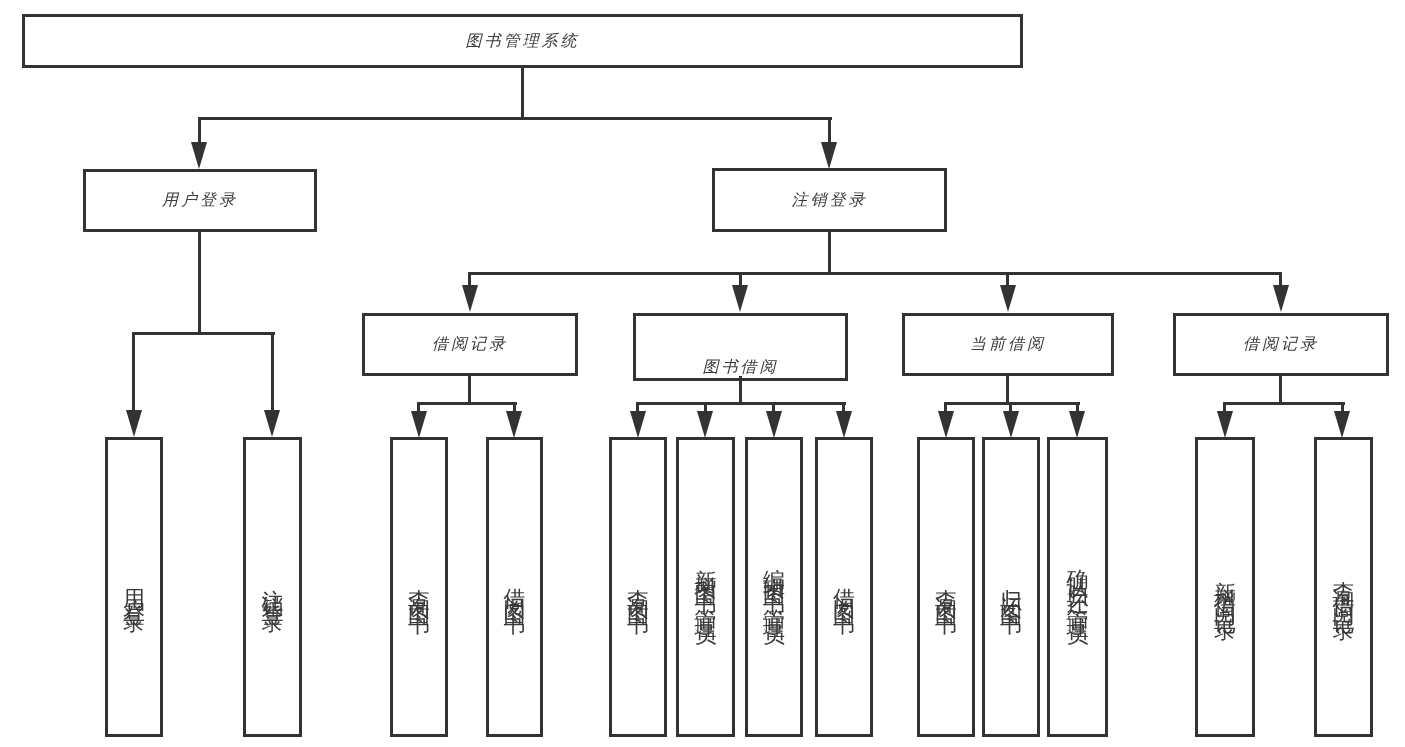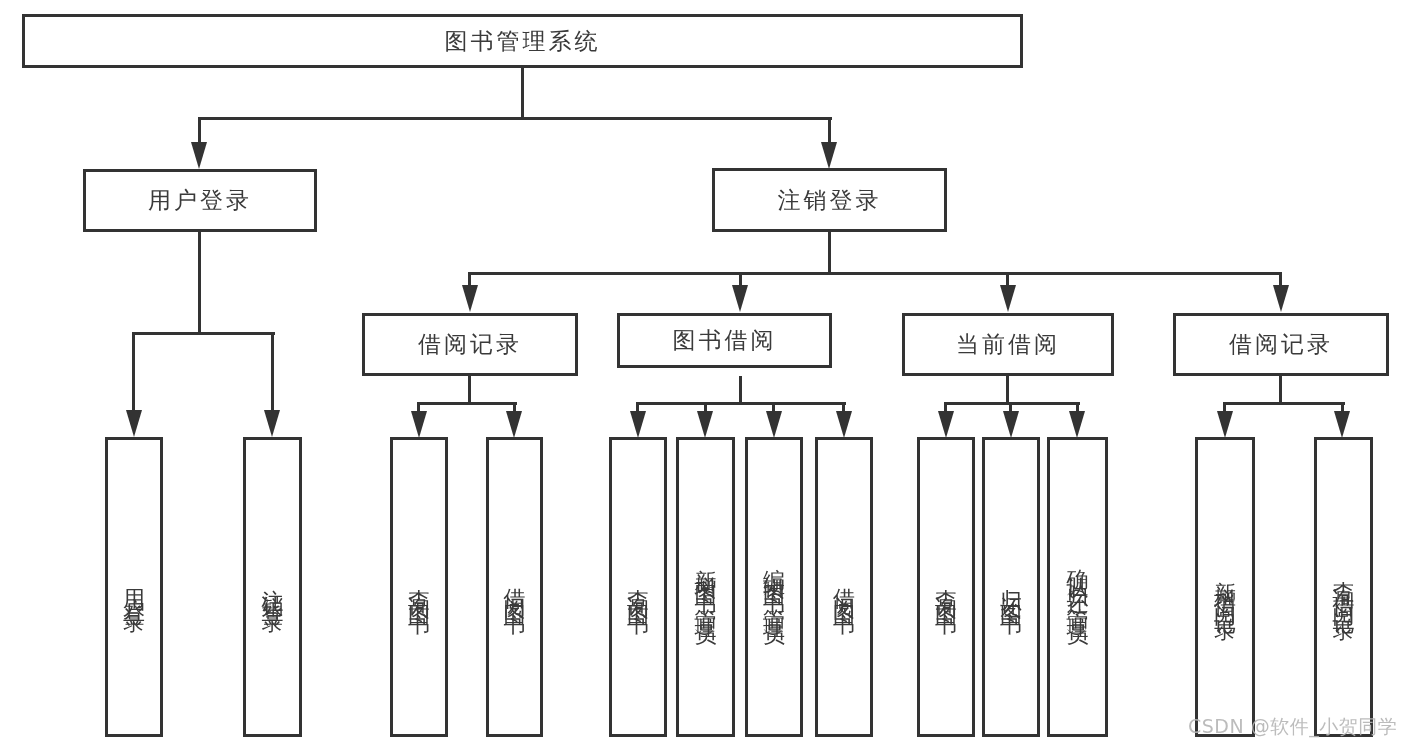--- a/index.html
+++ b/index.html
@@ -20,23 +20,24 @@
     position:absolute;
     box-sizing:border-box;
     border:3px solid var(--line);
     background:var(--bg);
     display:flex;
     align-items:center;
     justify-content:center;
     color:var(--text);
   }
   .hlabel{
-    font-size:23px;
+    font-size:16px;
     letter-spacing:3px;
     white-space:nowrap;
+    font-style:italic;
   }
   .vlabel{
     writing-mode:vertical-rl;
     text-orientation:mixed;
     font-size:22px;
     letter-spacing:8px;
     line-height:1;
   }
   .line{position:absolute;background:var(--line);}
   .vl{width:3px;}
@@ -102,21 +103,21 @@
     <div class="arrow" style="left:732px;top:285px;"></div>
     <div class="line vl" style="left:1006px;top:272px;height:15px;"></div>
     <div class="arrow" style="left:1000px;top:285px;"></div>
     <div class="line vl" style="left:1279px;top:272px;height:15px;"></div>
     <div class="arrow" style="left:1273px;top:285px;"></div>
   </div>
 
   <div class="box" style="left:362px;top:313px;width:216px;height:63px;">
     <span class="hlabel">借阅记录</span>
   </div>
-  <div class="box" style="left:617px;top:313px;width:215px;height:55px;">
+  <div class="box" style="left:633px;top:313px;width:215px;height:68px;align-items:flex-end;">
     <span class="hlabel">图书借阅</span>
   </div>
   <div class="box" style="left:902px;top:313px;width:212px;height:63px;">
     <span class="hlabel">当前借阅</span>
   </div>
   <div class="box" style="left:1173px;top:313px;width:216px;height:63px;">
     <span class="hlabel">借阅记录</span>
   </div>
 
   <div>
@@ -198,15 +199,14 @@
     <span class="vlabel">确认归还（管理员）</span>
   </div>
 
   <div class="box" style="left:1195px;top:437px;width:60px;height:300px;">
     <span class="vlabel">新增借阅记录</span>
   </div>
   <div class="box" style="left:1314px;top:437px;width:59px;height:300px;">
     <span class="vlabel">查询借阅记录</span>
   </div>
 
-  <div class="watermark">CSDN @软件_小贺同学</div>
 
 </div>
 
 </body></html>

